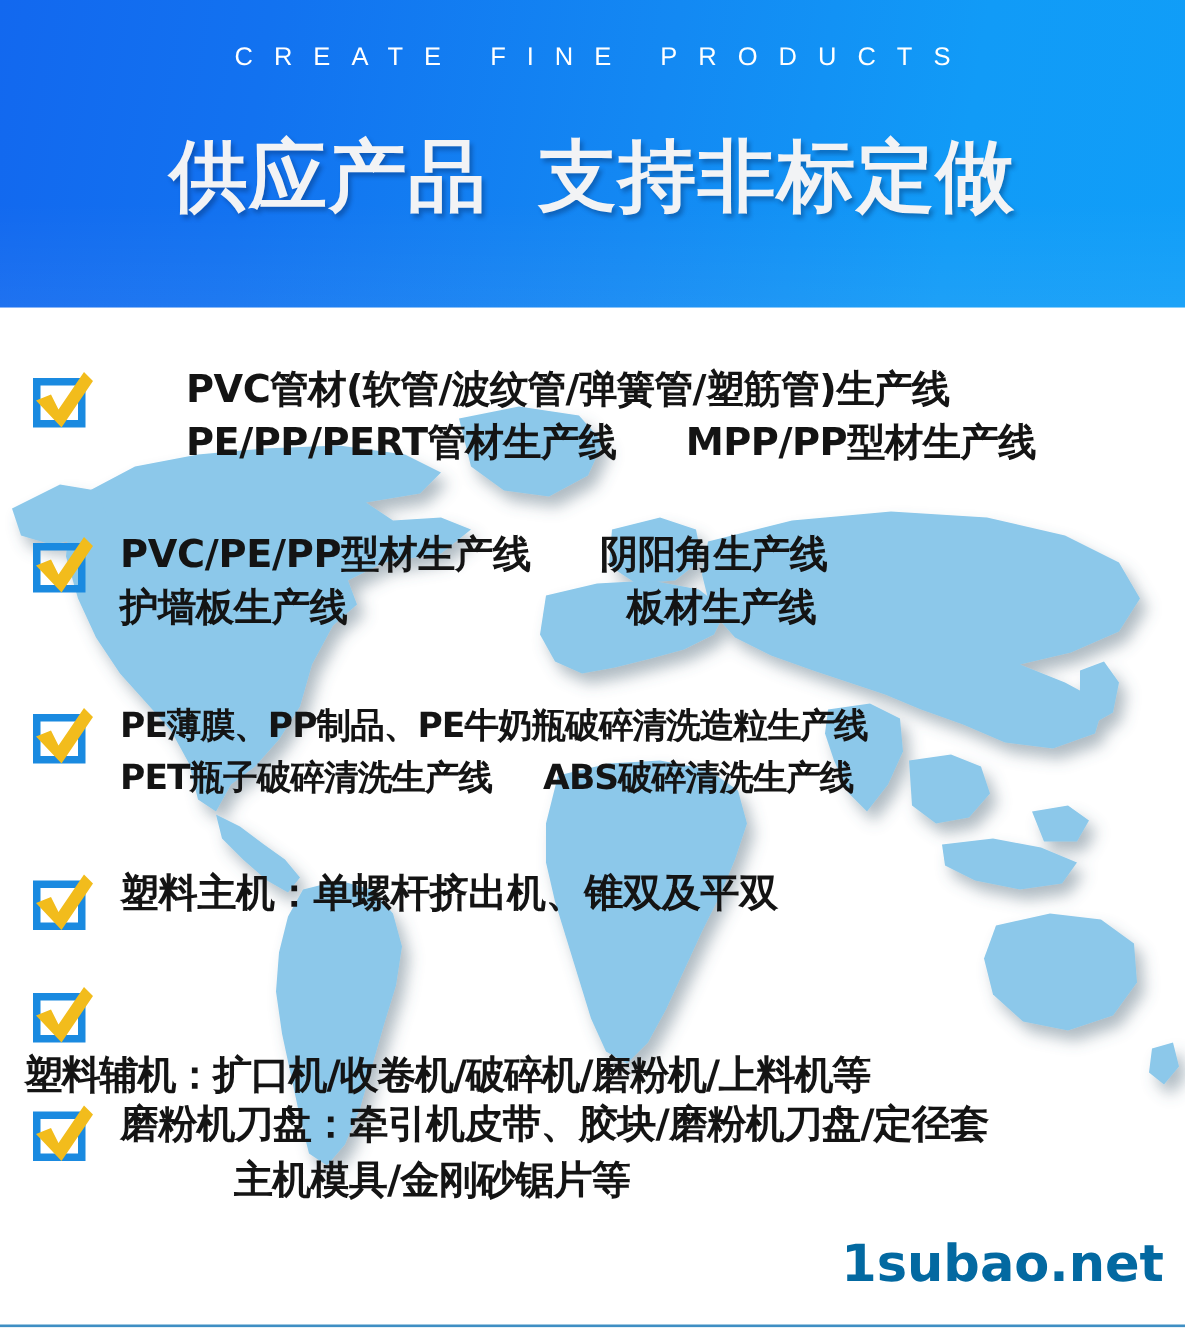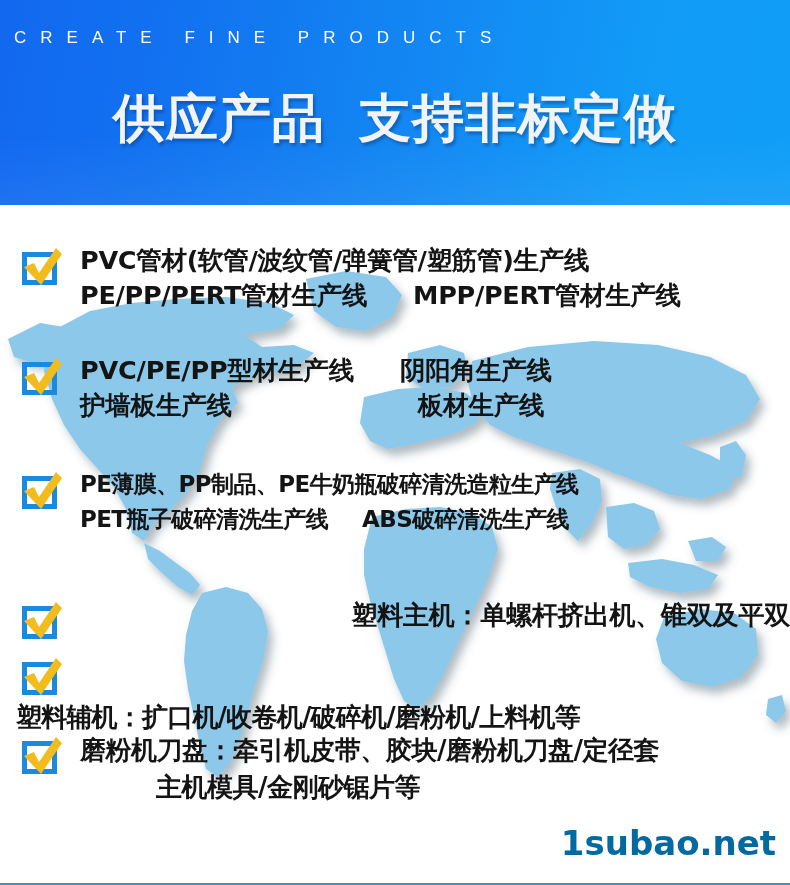--- a/index.html
+++ b/index.html
@@ -34,21 +34,21 @@
     position:absolute;
     left:0; bottom:0; width:100%; height:70px;
     background:linear-gradient(to bottom,rgba(255,255,255,0) 0%,rgba(255,255,255,0.055) 100%);
     pointer-events:none;
   }
 
   #tagline {
     position:absolute;
     left:0; top:28px;
     width:790px;
-    text-align:left;
+    text-align:center;
     color:#ffffff;
     font-size:17px;
     font-weight:400;
     letter-spacing:14px;
     text-indent:14px;
     font-family:"Liberation Sans","DejaVu Sans",sans-serif;
     white-space:nowrap;
   }
 
   #headline {
@@ -121,30 +121,30 @@
     font-family:"DejaVu Sans","Liberation Sans",sans-serif;
   }
   .line {
     white-space:nowrap;
     color:#141414;
   }
   .gap-m { display:inline-block; width:34px; }
   .gap-l { display:inline-block; width:46px; }
 
   
-  #row-1 { top:38px; }
+  #row-1 { top:38px;gap:44px; }
   #row-1 .line { font-size:25.5px; line-height:35px; letter-spacing:-0.3px; }
 
   #row-2 { top:148px; }
   #row-2 .line { font-size:25.5px; line-height:35px; letter-spacing:-0.2px; }
 
   #row-3 { top:262px; }
   #row-3 .line { font-size:23px; line-height:35px; letter-spacing:-0.6px; }
 
-  #row-4 { top:392px;text-align:right; }
+  #row-4 { top:373px; }
   #row-4 .line { font-size:26px; line-height:36px; letter-spacing:-0.2px; }
 
   #row-5 { top:448px;flex-direction:column; }
   #row-5 .line { font-size:26px; line-height:36px; letter-spacing:-0.8px; }
 
   #row-6 { top:527px; }
   #row-6 .line { font-size:26px; line-height:37px; letter-spacing:-0.5px; }
   #row-6 .sub { padding-left:76px; }
 
   
@@ -238,21 +238,21 @@
 
     <div class="row" id="row-1">
       <div class="check">
         <div class="box"></div>
         <svg class="tick" viewBox="0 0 46 44">
           <path d="M6,22 L16,18 L21,28 L38,3 L44,9 L23,40 Z" fill="#f2bc1c"></path>
         </svg>
       </div>
       <div class="row-text">
         <div class="line">PVC管材(软管/波纹管/弹簧管/塑筋管)生产线</div>
-        <div class="line"><span>PE/PP/PERT管材生产线</span><span class="gap-l"></span><span>MPP/PERT管材生产线</span></div>
+        <div class="line"><span>PE/PP/PERT管材生产线</span><span class="gap-l"></span><span>MPP/PP型材生产线</span></div>
       </div>
     </div>
 
     <div class="row" id="row-2">
       <div class="check">
         <div class="box"></div>
         <svg class="tick" viewBox="0 0 46 44">
           <path d="M6,22 L16,18 L21,28 L38,3 L44,9 L23,40 Z" fill="#f2bc1c"></path>
         </svg>
       </div>

